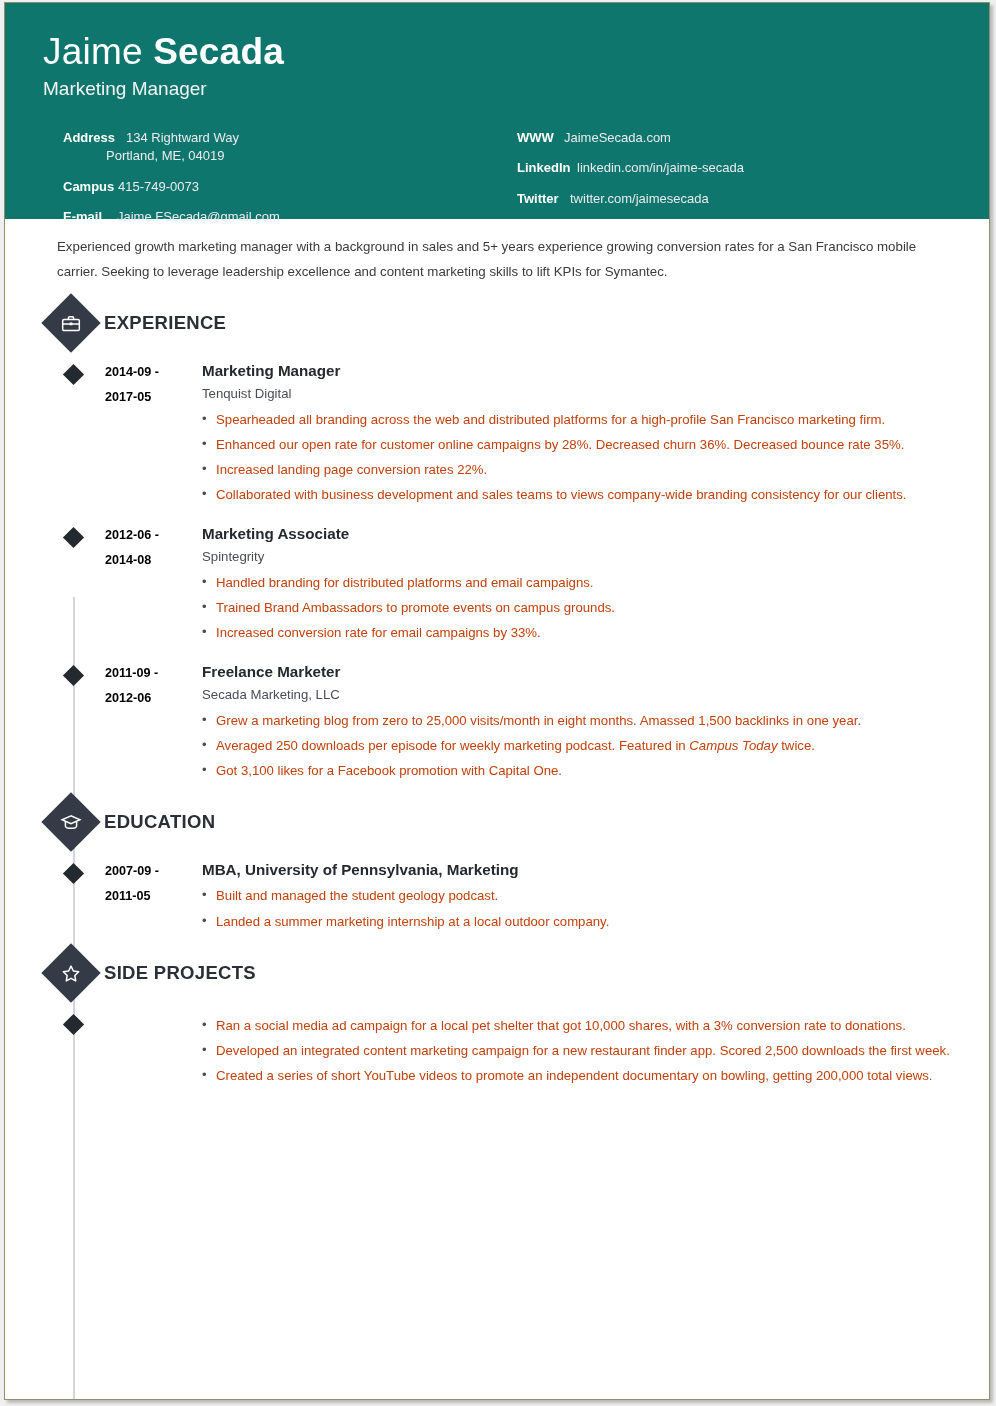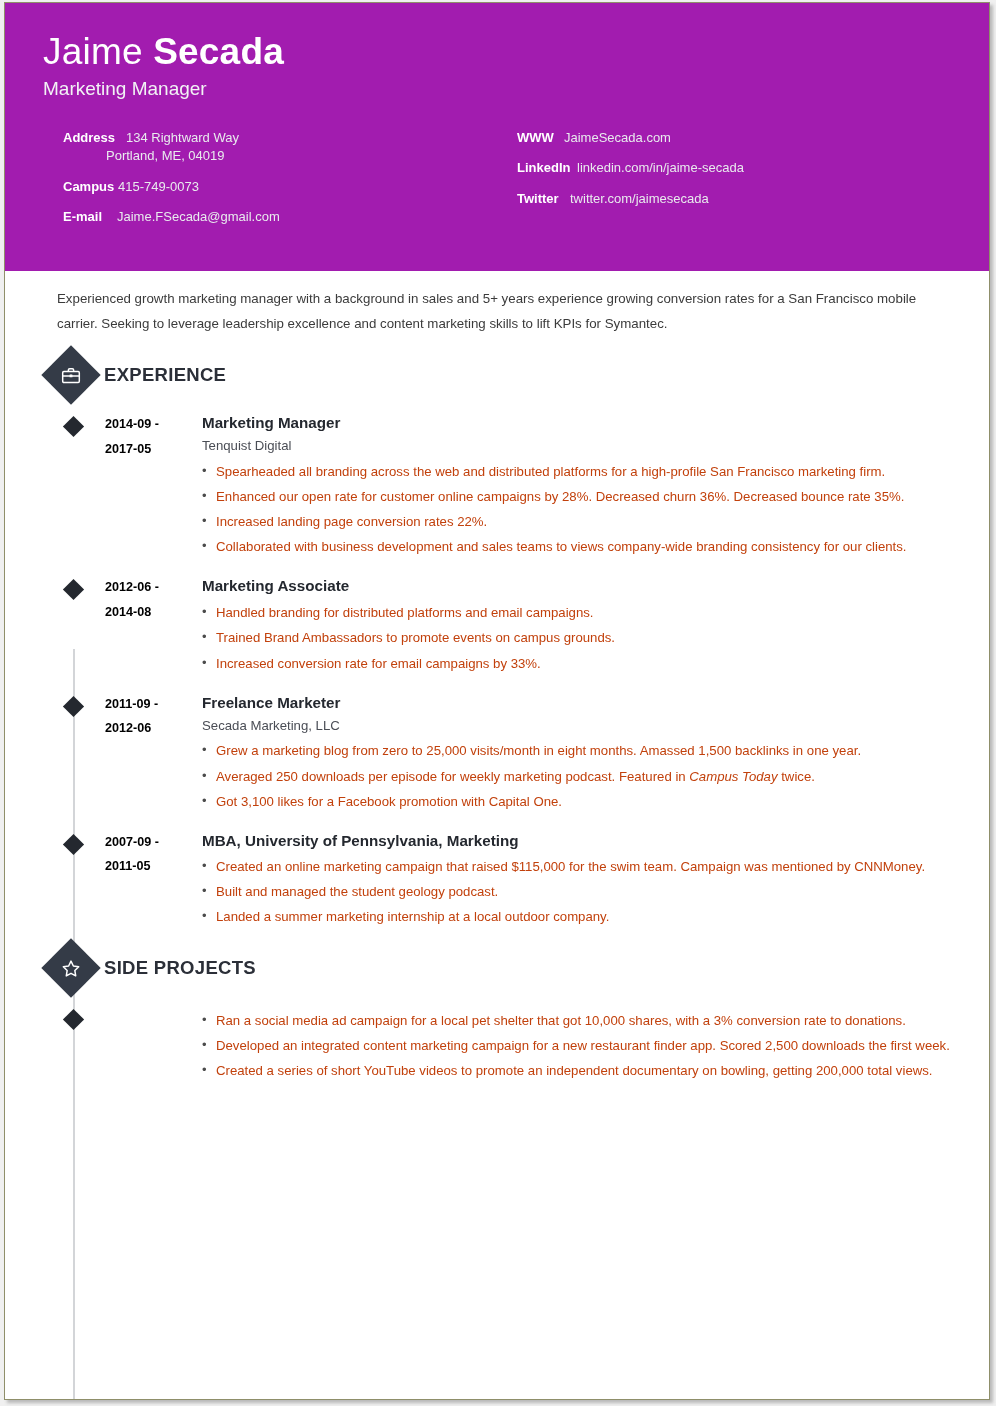--- a/index.html
+++ b/index.html
@@ -19,24 +19,24 @@
     left: 4px; top: 2px;
     width: 986px; height: 1398px;
     background: #ffffff;
     border: 1px solid #8f8f6a;
     box-shadow: 3px 3px 3px rgba(120,120,120,0.45);
     overflow: hidden;
   }
 
   
   #header {
-    background: #a21caf;
+    background: #0f766e;
     color: #ffffff;
     padding: 30px 38px 22px 38px;
-    height: 268px;
+    height: 216px;
   }
   .name {
     font-size: 37px;
     line-height: 1.0;
     font-weight: 400;
     letter-spacing: 0.2px;
     margin: 0 0 2px 0;
     white-space: nowrap;
   }
   .name .last { font-weight: bold; }
@@ -281,20 +281,21 @@
             </div>
           </div>
           <div class="entry">
             <div class="bullet-diamond"></div>
             <div class="dates">
               <div>2012-06 -</div>
               <div>2014-08</div>
             </div>
             <div class="entry-main">
               <div class="role">Marketing Associate</div>
+              <div class="company">Spintegrity</div>
               <ul class="points">
                 <li>Handled branding for distributed platforms and email campaigns.</li>
                 <li>Trained Brand Ambassadors to promote events on campus grounds.</li>
                 <li>Increased conversion rate for email campaigns by 33%.</li>
               </ul>
             </div>
           </div>
           <div class="entry">
             <div class="bullet-diamond"></div>
             <div class="dates">
@@ -306,30 +307,38 @@
               <div class="company">Secada Marketing, LLC</div>
               <ul class="points">
                 <li>Grew a marketing blog from zero to 25,000 visits/month in eight months. Amassed 1,500 backlinks in one year.</li>
                 <li>Averaged 250 downloads per episode for weekly marketing podcast. Featured in <i>Campus Today</i> twice.</li>
                 <li>Got 3,100 likes for a Facebook promotion with Capital One.</li>
               </ul>
             </div>
           </div>
         </div>
         <div class="section">
+          <div class="section-head">
+            <div class="diamond-icon">
+              <svg viewBox="0 0 24 24" width="21" height="21" fill="none" stroke="#ffffff" stroke-width="1.7">
+                <path d="M12 4.2 1.8 8.6 12 13l10.2-4.4z"></path>
+                <path d="M5.6 10.6v5.1c0 1.5 2.9 2.7 6.4 2.7s6.4-1.2 6.4-2.7v-5.1"></path>
+              </svg>
+            </div>
+            <div class="section-title">EDUCATION</div>
+          </div>
           <div class="entry education">
             <div class="bullet-diamond"></div>
             <div class="dates">
               <div>2007-09 -</div>
               <div>2011-05</div>
             </div>
             <div class="entry-main">
               <div class="role">MBA, University of Pennsylvania, Marketing</div>
               <ul class="points">
-                <li>Created an online marketing campaign that raised $115,000 for the swim team. Campaign was mentioned by CNNMoney.</li>
                 <li>Built and managed the student geology podcast.</li>
                 <li>Landed a summer marketing internship at a local outdoor company.</li>
               </ul>
             </div>
           </div>
         </div>
         <div class="section">
           <div class="section-head">
             <div class="diamond-icon">
               <svg viewBox="0 0 24 24" width="21" height="21" fill="none" stroke="#ffffff" stroke-width="1.7" stroke-linejoin="round">

